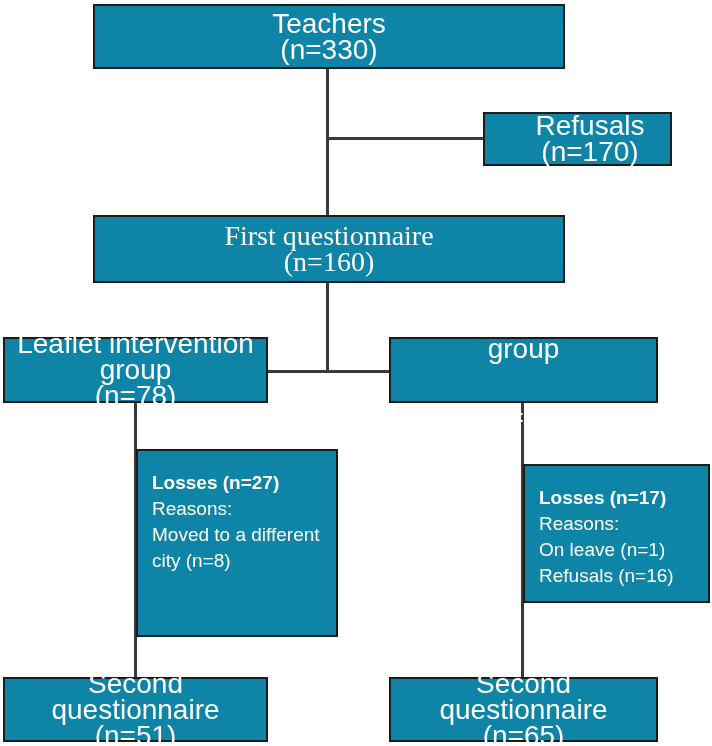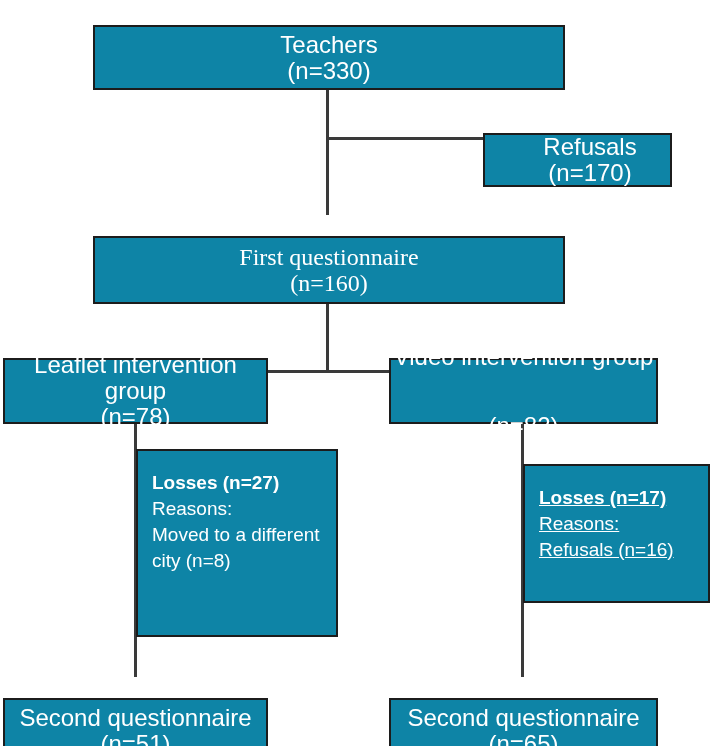--- a/index.html
+++ b/index.html
@@ -27,23 +27,22 @@
     border: 2px solid var(--box-border, #1c1c1c);
     color: var(--text-color, #ffffff);
     z-index: 2;
   }
   .box.center {
     display: flex;
     flex-direction: column;
     align-items: center;
     justify-content: center;
     text-align: center;
-    font-size: 24px;
+    font-size: 28px;
     line-height: 26px;
-    margin-top: 21px;
   }
   .box.left {
     font-size: 19px;
     line-height: 26px;
     text-align: left;
     padding: 19px 8px 0 14px;
   }
   .box .bold {
     font-weight: bold;
   }
@@ -83,23 +82,24 @@
     <div>Video intervention group</div>
     <div>(n=82)</div>
   </div>
 
   <div class="box left" style="left:136px; top:449px; width:202px; height:188px;">
     <div class="bold">Losses (n=27)</div>
     <div>Reasons:</div>
     <div>Moved to a different city (n=8)</div>
   </div>
 
-  <div class="box left" style="left:523px; top:464px; width:187px; height:139px;text-decoration:underline;">
+  <div class="box left" style="left:523px; top:464px; width:187px; height:139px;">
     <div class="bold">Losses (n=17)</div>
     <div>Reasons:</div>
+    <div>On leave (n=1)</div>
     <div>Refusals (n=16)</div>
   </div>
 
   <div class="box center" style="left:3px; top:677px; width:265px; height:65px;">
     <div>Second questionnaire</div>
     <div>(n=51)</div>
   </div>
 
   <div class="box center" style="left:389px; top:677px; width:269px; height:65px;">
     <div>Second questionnaire</div>

